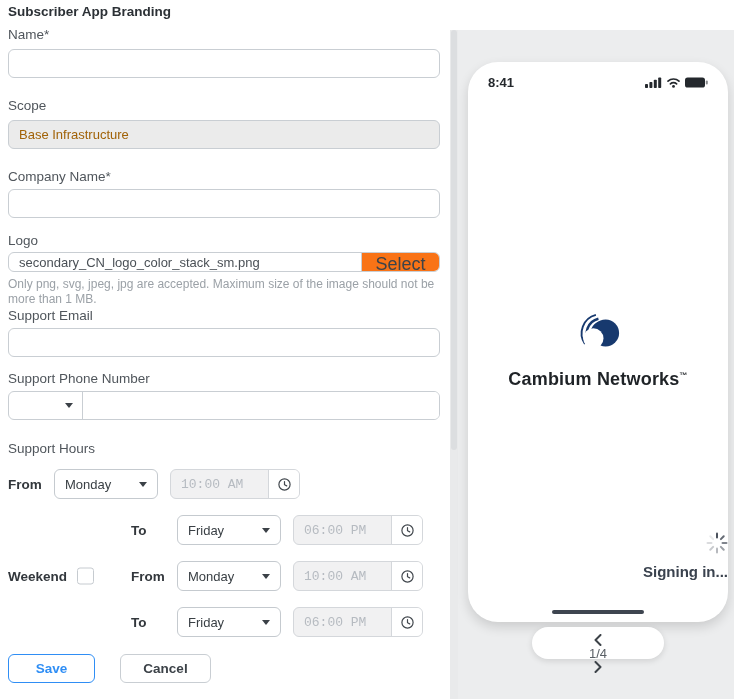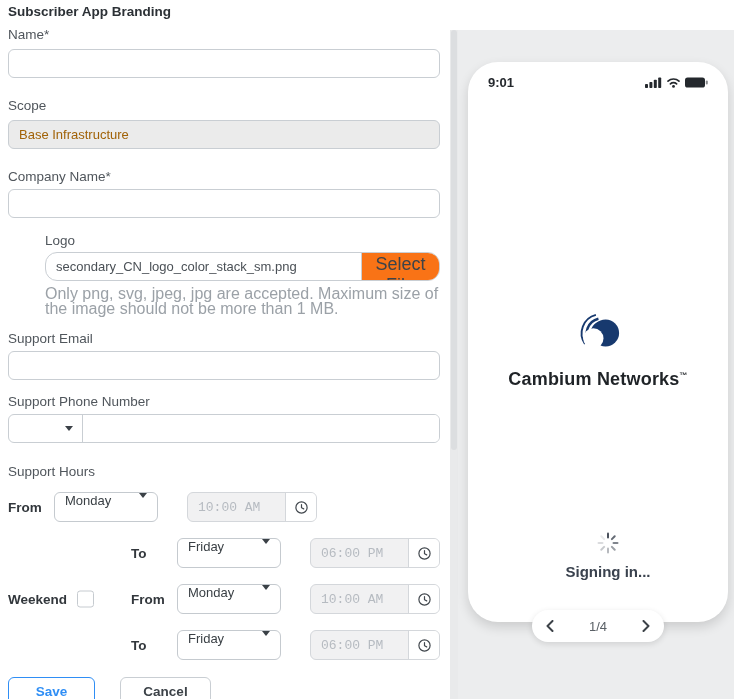--- a/index.html
+++ b/index.html
@@ -9,66 +9,66 @@
     background:#ffffff; font-family:"Liberation Sans", sans-serif;
     -webkit-font-smoothing:antialiased;
   }
   
   .form-col { position:absolute; left:8px; top:0; width:432px; }
   .page-title { margin:4px 0 0; font-size:13.5px; font-weight:bold; color:#2c3136; }
   .field-label { display:block; font-size:13.5px; color:#50565c; line-height:16px; }
   .grp-name    { margin-top:8px; }
   .grp-scope   { margin-top:20px; }
   .grp-company { margin-top:20px; }
-  .grp-logo    { margin-top:15px;margin-left:37px; }
-  .grp-email   { margin-top:15px; }
+  .grp-logo    { margin-top:15px; }
+  .grp-email   { margin-top:1px; }
   .grp-phone   { margin-top:14px; }
   .grp-hours   { margin-top:21px; }
   .text-input {
     margin-top:6px; width:100%; height:29px; border:1px solid #c9ced3; border-radius:6px;
     background:#fff; font-family:"Liberation Sans", sans-serif; font-size:13px; color:#3a4045;
     padding:0 10px; outline:none;
   }
   .text-input.tight { margin-top:4px; }
   .input-disabled {
     margin-top:6px; width:100%; height:29px; border:1px solid #c9ced3; border-radius:6px;
     background:#ebebeb; font-size:13px; color:#a16207; padding:0 10px;
     display:flex; align-items:center;
   }
   
   .file-row {
-    margin-top:3px; height:29px; border:1px solid #c9ced3; border-radius:12px;
+    margin-top:3px; height:20px; border:1px solid #c9ced3; border-radius:6px;
     background:#fff; display:flex; align-items:stretch; overflow:hidden;
   }
   .file-name { flex:1; display:flex; align-items:center; padding:0 10px; font-size:13px; color:#4a5056;
                white-space:nowrap; overflow:hidden; }
   .select-file-btn {
     width:78px; border:none; border-left:1px solid #c9ced3; background:#f97316;
     font-family:"Liberation Sans", sans-serif; font-size:18px; color:#3d4349; cursor:pointer;
   }
-  .help-text { margin-top:5px; font-size:16px; line-height:15px; color:#9ba1a7; }
+  .help-text { margin-top:5px; font-size:12px; line-height:15px; color:#9ba1a7; }
   
   .phone-row { margin-top:4px; height:29px; border:1px solid #c9ced3; border-radius:6px;
                background:#fff; display:flex; align-items:stretch; overflow:hidden; }
   .country-select { width:74px; border-right:1px solid #c9ced3; display:flex; align-items:center;
                     justify-content:flex-end; padding-right:9px; cursor:pointer; }
   .phone-num-input { flex:1; border:none; outline:none; font-family:"Liberation Sans", sans-serif;
                      font-size:13px; color:#3a4045; padding:0 10px; }
   .caret { width:0; height:0; border-left:4px solid transparent; border-right:4px solid transparent;
            border-top:5px solid #3b4147; }
   
   .hours-row { display:flex; align-items:center; height:30px; margin-top:16px; }
   .hours-row.first { margin-top:12px; }
   .col-group { width:123px; position:relative; height:100%; display:flex; align-items:center; }
   .group-label { font-size:13.5px; font-weight:bold; color:#32373c; }
   .checkbox { position:absolute; left:69px; top:50%; transform:translateY(-50%);
               width:17px; height:17px; border:1px solid #c6cbd0; border-radius:3px; background:#fff; cursor:pointer; }
   .col-dir { width:46px; font-size:13.5px; font-weight:bold; color:#32373c; }
-  .day-select { width:104px; height:30px; margin-right:29px; border:1px solid #c5cacf; border-radius:6px;
-                background:#fff; display:flex; justify-content:space-between;
+  .day-select { width:104px; height:30px; margin-right:12px; border:1px solid #c5cacf; border-radius:6px;
+                background:#fff; display:flex; align-items:center; justify-content:space-between;
                 padding:0 10px; font-size:13px; color:#3a4045; cursor:pointer; }
   .time-field { width:130px; height:30px; border:1px solid #d4d7db; border-radius:6px;
                 background:#f1f1f2; display:flex; align-items:stretch; overflow:hidden; }
   .time-text { flex:1; display:flex; align-items:center; padding:12px 10px; font-size:13px; color:#b6bbc1;font-family:Liberation Mono, monospace; }
   .clock-cell { width:31px; background:#fff; border-left:1px solid #d4d7db; display:flex;
                 align-items:center; justify-content:center; cursor:pointer; }
   
   .btn-row { margin-top:17px; display:flex; }
   .save-btn { width:87px; height:29px; border:1px solid #2f8ef5; border-radius:6px; background:#fff;
               color:#2f8ef5; font-family:"Liberation Sans", sans-serif; font-size:13.5px; font-weight:bold; cursor:pointer; }
@@ -82,29 +82,29 @@
   .preview-panel { position:absolute; left:458px; top:30px; width:276px; height:669px; background:#ecedee; }
   .phone { position:absolute; left:10px; top:32px; width:260px; height:560px; background:#fff;
            border-radius:30px; box-shadow:0 5px 12px rgba(0,0,0,0.14); }
   .statusbar { position:absolute; top:0; left:0; right:0; padding:13px 20px 0;
                display:flex; align-items:center; justify-content:space-between; }
   .sb-time { font-size:13px; font-weight:bold; color:#24282d; }
   .sb-icons { display:flex; align-items:center; gap:4px; }
   .brand { position:absolute; top:248px; left:0; right:0; text-align:center; }
   .brand-name { margin-top:9px; font-size:18px; font-weight:bold; color:#1f2327; letter-spacing:0.2px; }
   .brand-name sup { font-size:8px; font-weight:bold; }
-  .loading { position:absolute; top:470px; left:0; right:0; text-align:center;margin-left:20px; }
+  .loading { position:absolute; top:470px; left:0; right:0; text-align:right;margin-left:20px; }
   .loading-text { margin-top:5px; font-size:15px; font-weight:bold; color:#3a424e; }
   .spinner { animation: spin 1s steps(8) infinite; transform-origin:50% 50%; }
   @keyframes spin { to { transform: rotate(360deg); } }
   .home-indicator { position:absolute; bottom:8px; left:50%; transform:translateX(-50%);
                     width:92px; height:4px; border-radius:2px; background:#3e4550; }
-  .pagination { position:absolute; top:580px; left:74px; width:132px; height:32px; background:#fff;
+  .pagination { position:absolute; top:597px; left:74px; width:132px; height:32px; background:#fff;
                 border-radius:16px; box-shadow:0 2px 6px rgba(0,0,0,0.12);
-                display:flex; align-items:center; justify-content:space-between; padding:7px 14px; }
+                display:flex; align-items:center; justify-content:space-between; padding:7px 14px;flex-direction:column; }
   .page-indicator { font-size:13px; color:#5a6066; }
   .nav-btn { background:none; border:none; padding:0; cursor:pointer; display:flex; align-items:center; }
 </style>
 </head>
 <body>
 
 <div>
 
   <main class="form-col">
     <h1 class="page-title">Subscriber App Branding</h1>
@@ -234,21 +234,21 @@
   </main>
 
   <div class="scroll-strip">
     <div class="scroll-thumb"></div>
   </div>
 
   <aside class="preview-panel">
     <div class="phone">
 
       <div class="statusbar">
-        <span class="sb-time">9:01</span>
+        <span class="sb-time">8:41</span>
         <span class="sb-icons">
           <svg width="17" height="11" viewBox="0 0 17 11" fill="#24282d">
               <rect x="0" y="7" width="3" height="4" rx="0.8"></rect>
               <rect x="4.4" y="5" width="3" height="6" rx="0.8"></rect>
               <rect x="8.8" y="2.8" width="3" height="8.2" rx="0.8"></rect>
               <rect x="13.2" y="0.5" width="3" height="10.5" rx="0.8"></rect>
             </svg>
           <svg width="15" height="11" viewBox="0 0 15 11">
               <path d="M2 4.2 A8 8 0 0 1 13 4.2" fill="none" stroke="#24282d" stroke-width="1.7" stroke-linecap="round"></path>
               <path d="M4.4 6.9 A4.6 4.6 0 0 1 10.6 6.9" fill="none" stroke="#24282d" stroke-width="1.7" stroke-linecap="round"></path>

